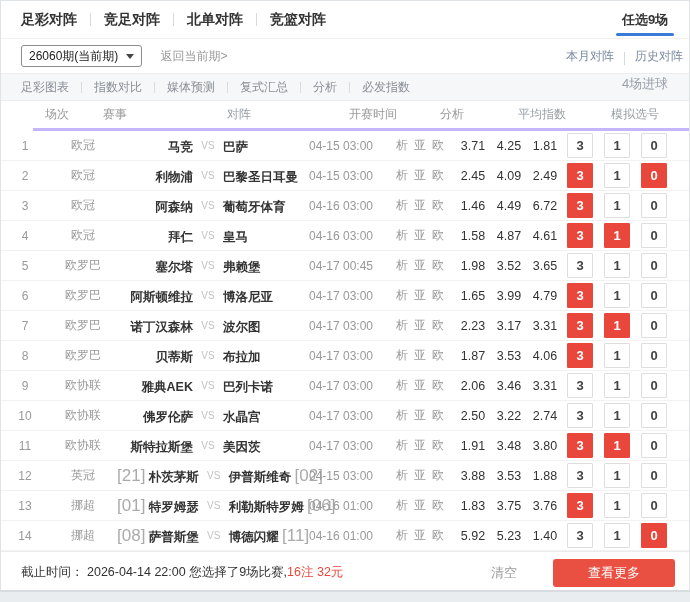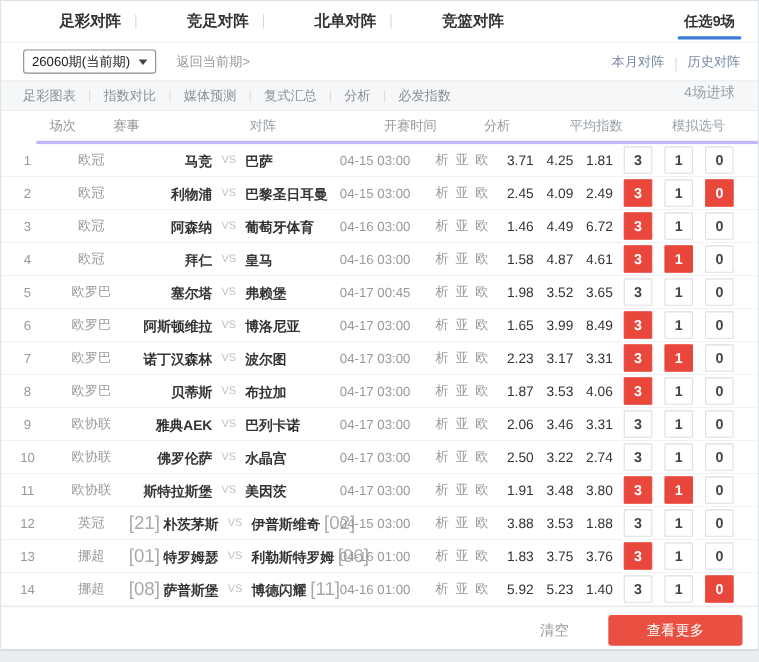--- a/index.html
+++ b/index.html
@@ -18,34 +18,34 @@
     display:flex; flex-direction:column;
     overflow:hidden;
   }
   
   .topnav {
     height:38px; display:flex; align-items:center;
     padding:0 18px 0 20px; border-bottom:1px solid #f1f1f1;
     flex:none;
   }
   .topnav-left { display:flex; align-items:center; gap:13px; }
-  .topnav-left .item { font-size:14px; font-weight:bold; color:#333; cursor:pointer; white-space:nowrap;margin-left:33px; }
+  .topnav-left .item { font-size:14px; font-weight:bold; color:#333; cursor:pointer; white-space:nowrap; }
   .vsep { width:1px; height:13px; background:#d9d9d9; }
   .topnav-right { margin-left:auto; display:flex; align-items:center; gap:26px;flex-direction:column; }
   .topnav-right .tab {
     font-size:13px; color:#98a1ab; cursor:pointer; position:relative;
     height:38px; line-height:38px; white-space:nowrap;
   }
   .topnav-right .tab.active { color:#333; font-weight:bold; }
   .topnav-right .tab.active::after {
     content:""; position:absolute; left:-6px; right:-6px; bottom:3px;
     height:3px; background:#3a7bd8; border-radius:2px;
   }
   
-  .periodbar { height:34px; display:flex; align-items:center; padding:0 16px 0 20px; flex:none; }
+  .periodbar { height:34px; display:flex; align-items:center; padding:0 6px 0 20px; flex:none; }
   .select {
     display:flex; align-items:center; gap:8px;
     border:1px solid #8d8d8d; border-radius:3px;
     height:22px; padding:0 7px; background:#fff; cursor:pointer;
     font-size:12px; color:#222;
   }
   .caret { width:0; height:0; border-left:4px solid transparent; border-right:4px solid transparent; border-top:5px solid #444; }
   .back-link { margin-left:18px; color:#999; cursor:pointer; }
   .period-right { margin-left:auto; display:flex; align-items:flex-end; gap:10px; }
   .period-right .lnk { color:#7a8ba3; cursor:pointer; }
@@ -337,21 +337,21 @@
     </div>
     <div class="c-time">04-17 03:00</div>
     <div class="c-ana">
       <span class="ana-l">析</span>
       <span class="ana-l">亚</span>
       <span class="ana-l">欧</span>
     </div>
     <div class="c-odds">
       <span class="odd">1.65</span>
       <span class="odd">3.99</span>
-      <span class="odd">8.49</span>
+      <span class="odd">4.79</span>
     </div>
     <div class="c-picks">
       <span class="pick sel">3</span>
       <span class="pick">1</span>
       <span class="pick">0</span>
     </div>
   </div>
 
   <div class="row">
     <div class="c-no">7</div>
@@ -604,17 +604,20 @@
     </div>
     <div class="c-picks">
       <span class="pick">3</span>
       <span class="pick">1</span>
       <span class="pick sel">0</span>
     </div>
   </div>
 </div>
 
   <div class="footer">
+    <span class="deadline">
+      <span>截止时间： 2026-04-14 22:00 您选择了9场比赛,</span><span class="hl">16注 32元</span>
+    </span>
     <span class="clear-btn">清空</span>
     <button class="more-btn">查看更多</button>
   </div>
 
 </div>
 
 </body></html>

